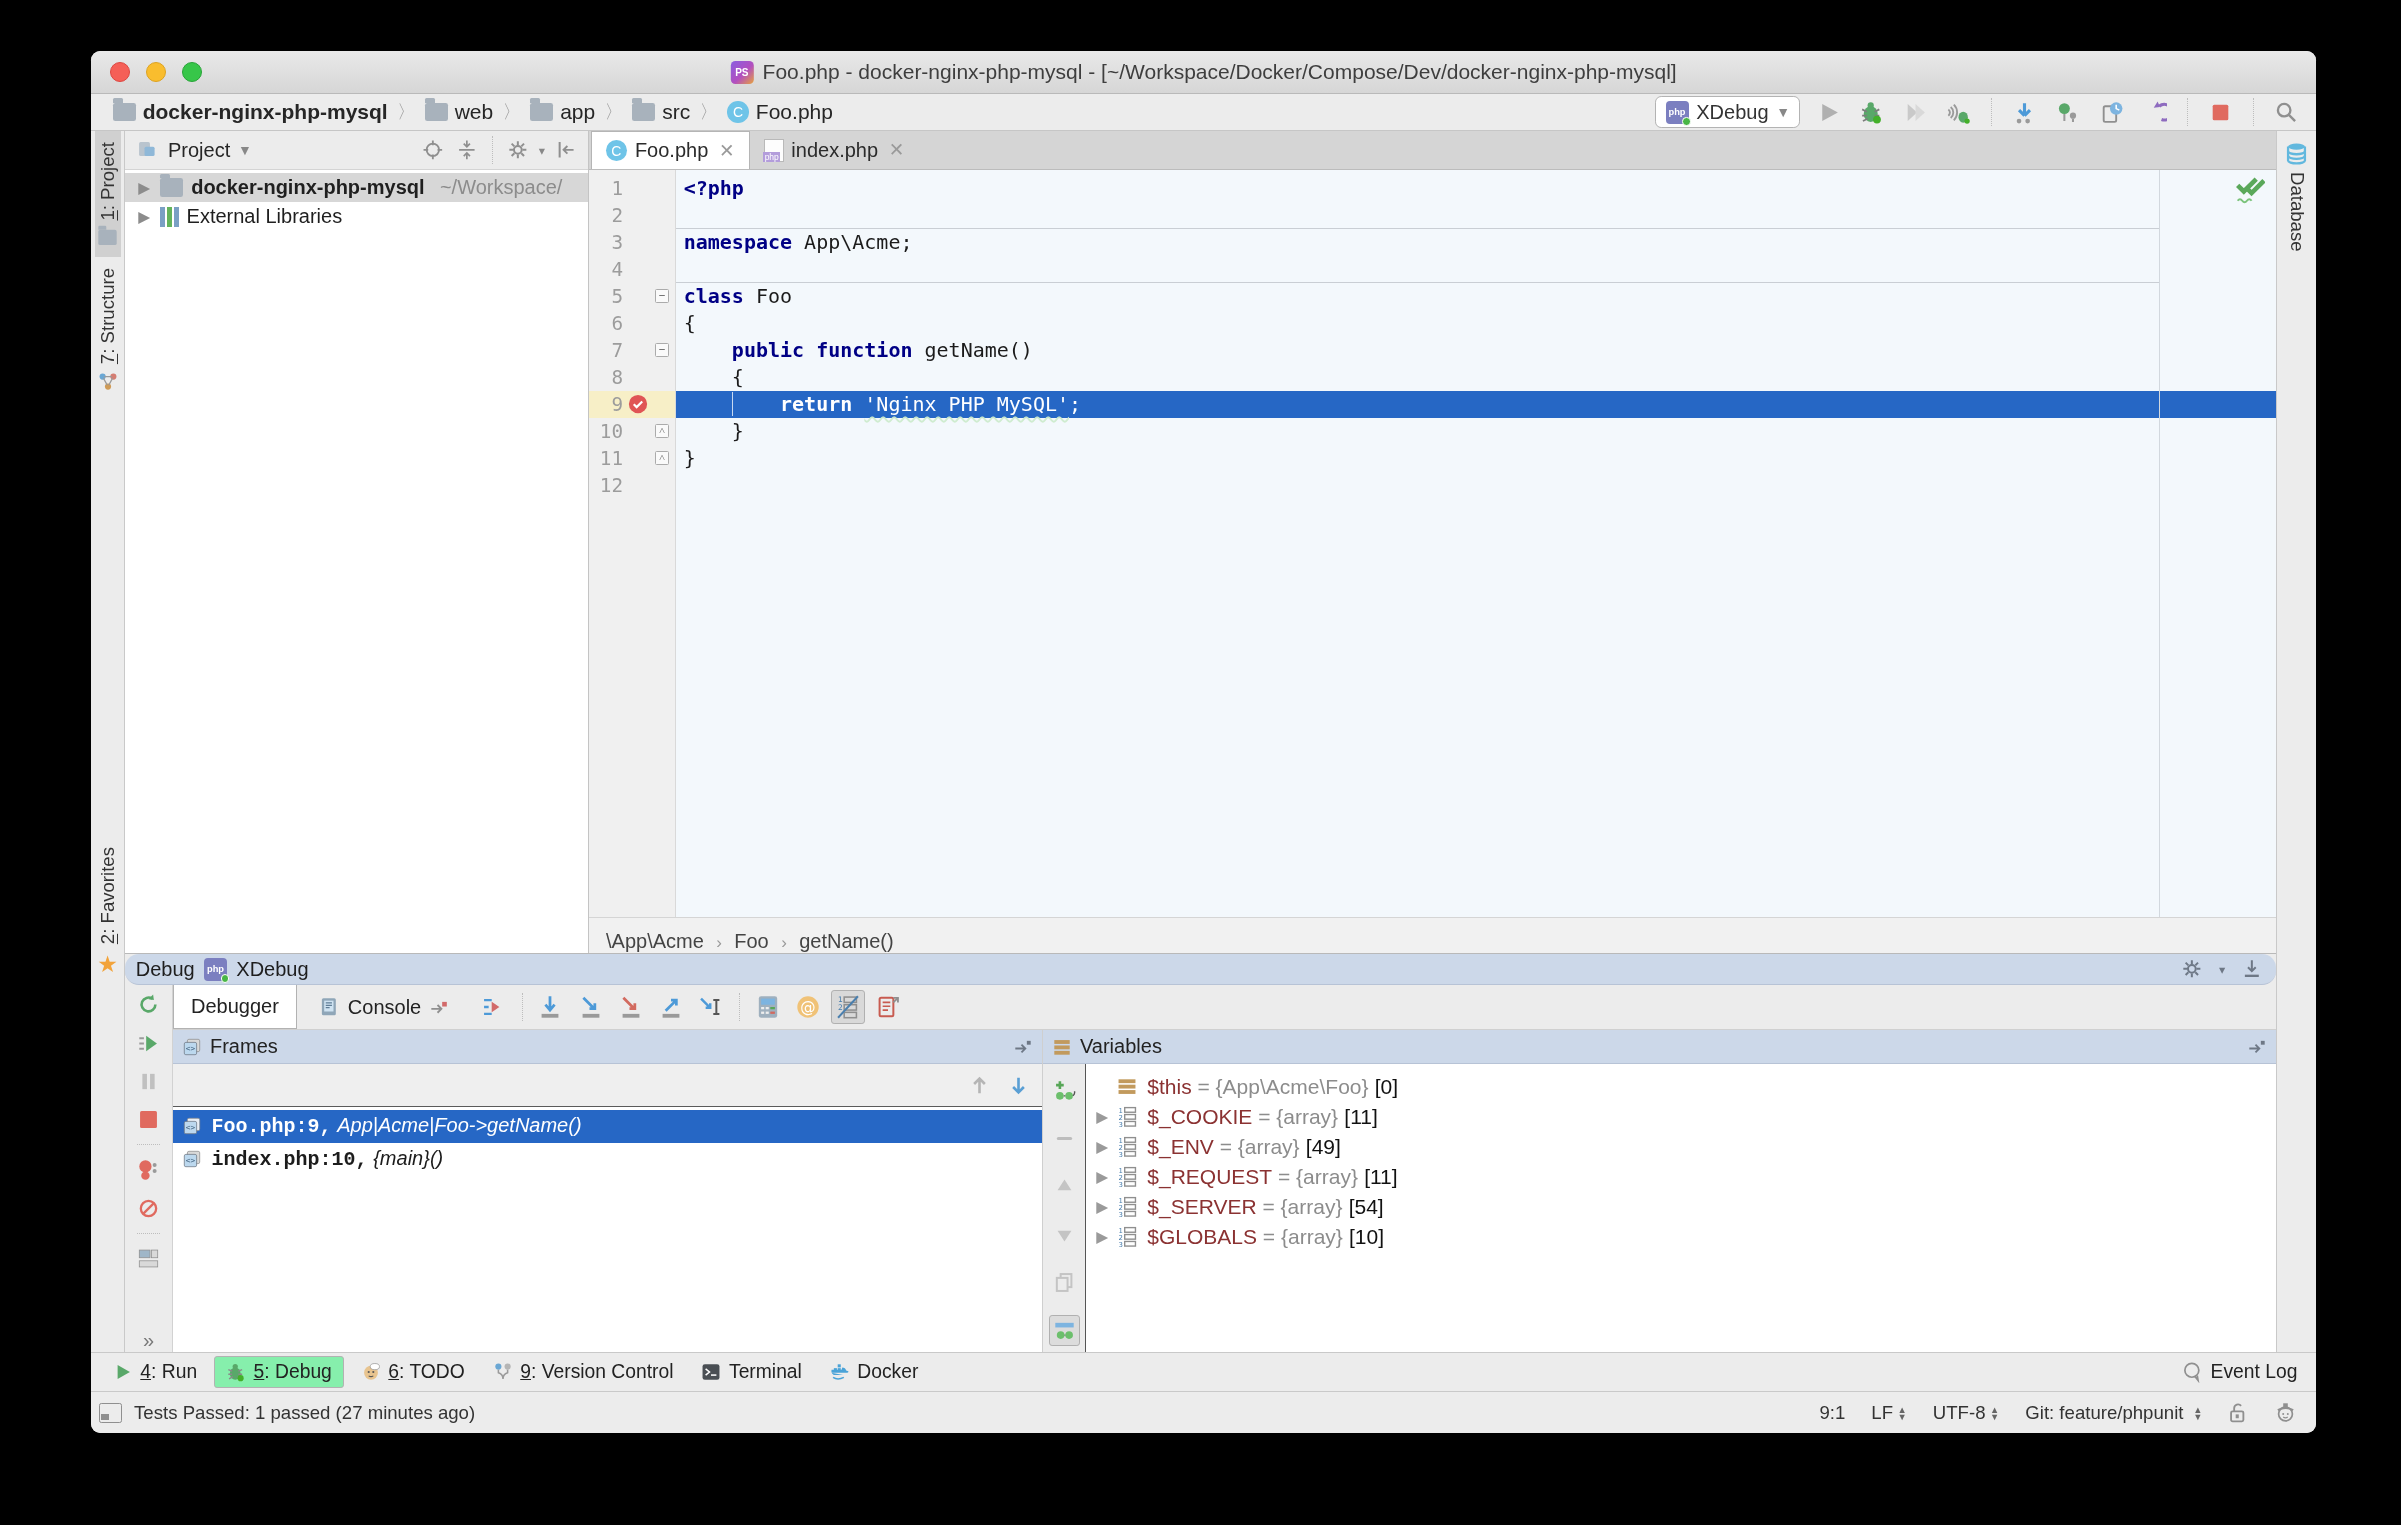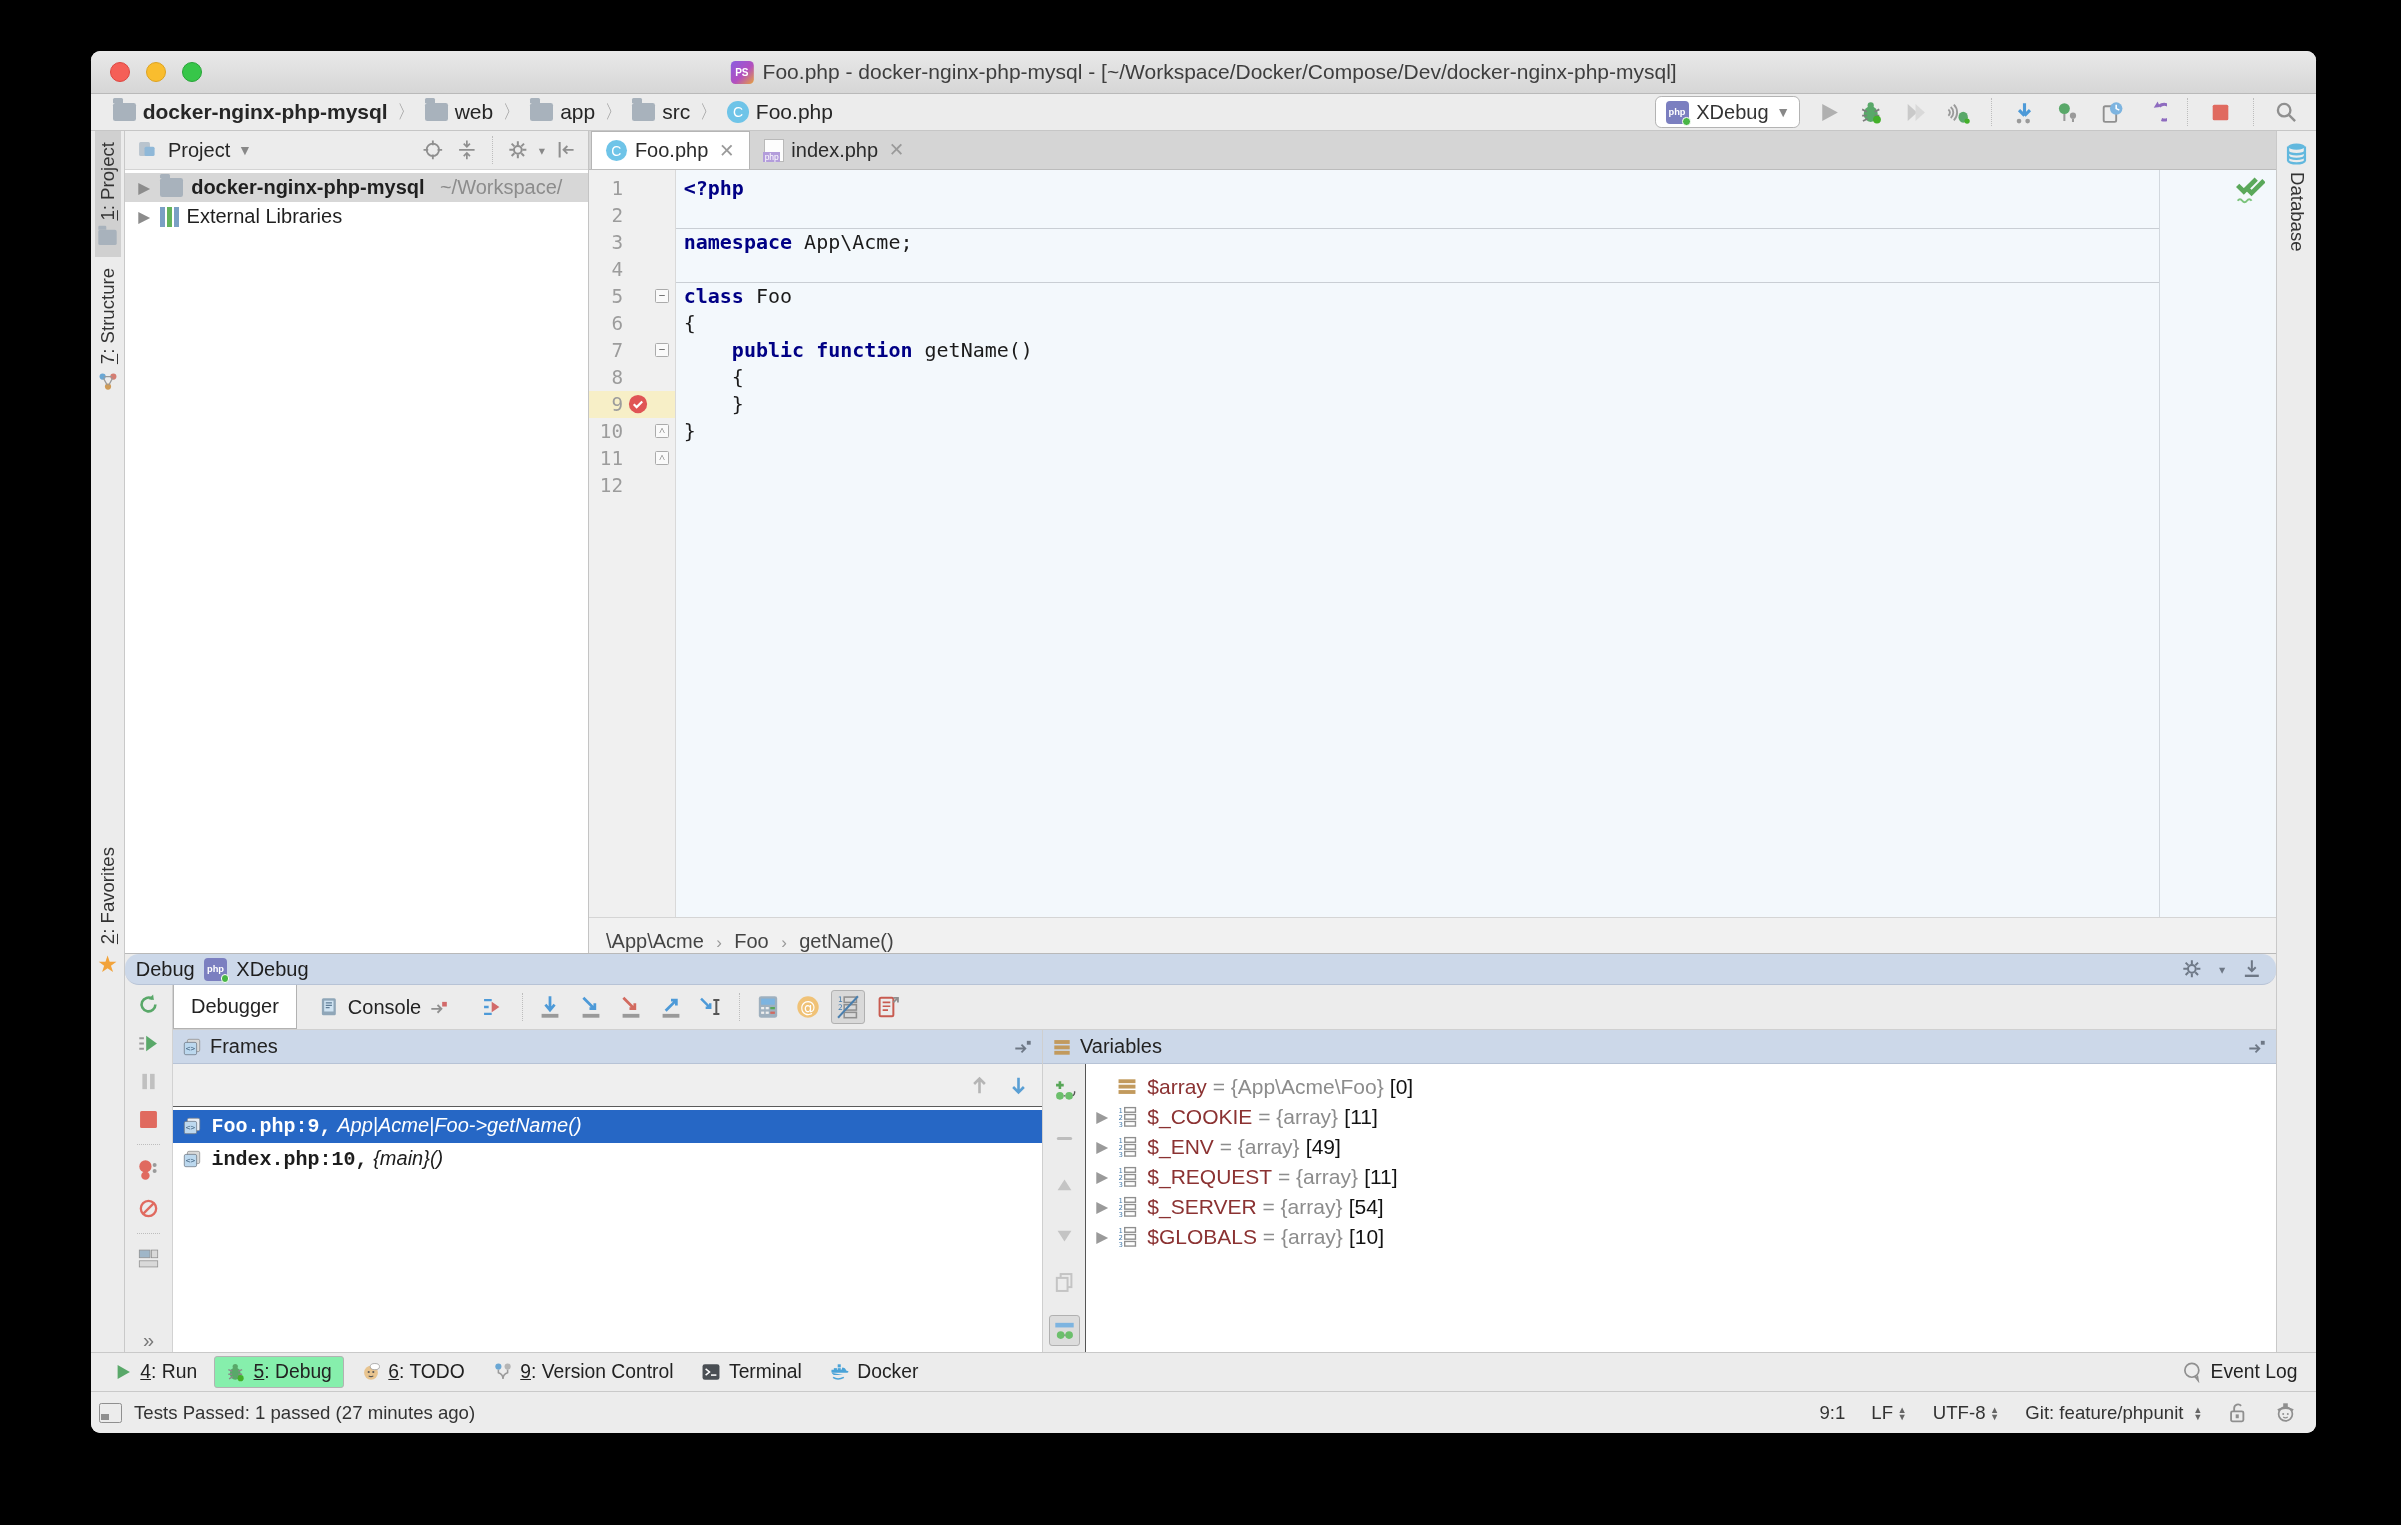--- a/index.html
+++ b/index.html
@@ -451,20 +451,21 @@
             <div class="cline"><span class="tk kw">&lt;?php</span></div>
                   <div class="cline"></div>
                   <div class="msep" style="top: 58px;"></div>
                   <div class="cline"><span class="tk kw">namespace</span><span class="tk pl"> App\Acme;</span></div>
                   <div class="cline"></div>
                   <div class="msep" style="top: 112px;"></div>
                   <div class="cline"><span class="tk kw">class</span><span class="tk pl"> Foo</span></div>
                   <div class="cline"><span class="tk pl">{</span></div>
                   <div class="cline"><span class="tk pl">    </span><span class="tk kw">public function</span><span class="tk pl"> getName()</span></div>
                   <div class="cline"><span class="tk pl">    {</span></div>
+                  <div class="cline exec"><span class="tk pl">        </span><span class="tk kw">return </span><span class="tk str typo">'Nginx PHP MySQL'</span><span class="tk pl">;</span><i class="iguide"></i></div>
                   <div class="cline"><span class="tk pl">    }</span></div>
                   <div class="cline"><span class="tk pl">}</span></div>
                   <div class="cline"></div>
                 </div>
             <span class="inspect">
               <svg width="32.5" height="32.5" viewBox="0 0 42 42">
                     <path d="M6 12l8 8L30 4" stroke="#5aa85a" stroke-width="6" fill="none"></path>
                     <path d="M18 16l6 6L40 6" stroke="#5aa85a" stroke-width="6" fill="none"></path>
                     <path d="M6 32q3-4 6 0t6 0 6 0" stroke="#7cc47c" stroke-width="2.6" fill="none"></path>
                   </svg>
@@ -749,21 +750,21 @@
                   <div class="vtree" id="vtree">
                         <div class="vrow">
                           <span class="tri"></span>
                           <span class="vico">
                             <svg width="20" height="20" viewBox="0 0 26 26">
                               <rect x="2" y="3" width="22" height="5" fill="#c29a5d"></rect>
                               <rect x="2" y="10" width="22" height="5" fill="#c29a5d"></rect>
                               <rect x="2" y="17" width="22" height="5" fill="#c29a5d"></rect>
                             </svg>
                           </span>
-                          <span class="vname">$array</span>
+                          <span class="vname">$this</span>
                           <span class="vgray">&nbsp;= {App\Acme\Foo}</span>
                           <span class="vsize">[0]</span>
                         </div>
                         <div class="vrow">
                           <span class="tri">▶</span>
                           <span class="vico">
                             <svg width="20" height="21.7" viewBox="0 0 26 28" style="font-size:27px">
                               <text x="2" y="9" font-size="9" fill="#4a7fae" font-family="DejaVu Sans, sans-serif">1</text>
                               <text x="2" y="18" font-size="9" fill="#4a7fae" font-family="DejaVu Sans, sans-serif">2</text>
                               <text x="2" y="27" font-size="9" fill="#4a7fae" font-family="DejaVu Sans, sans-serif">3</text>

